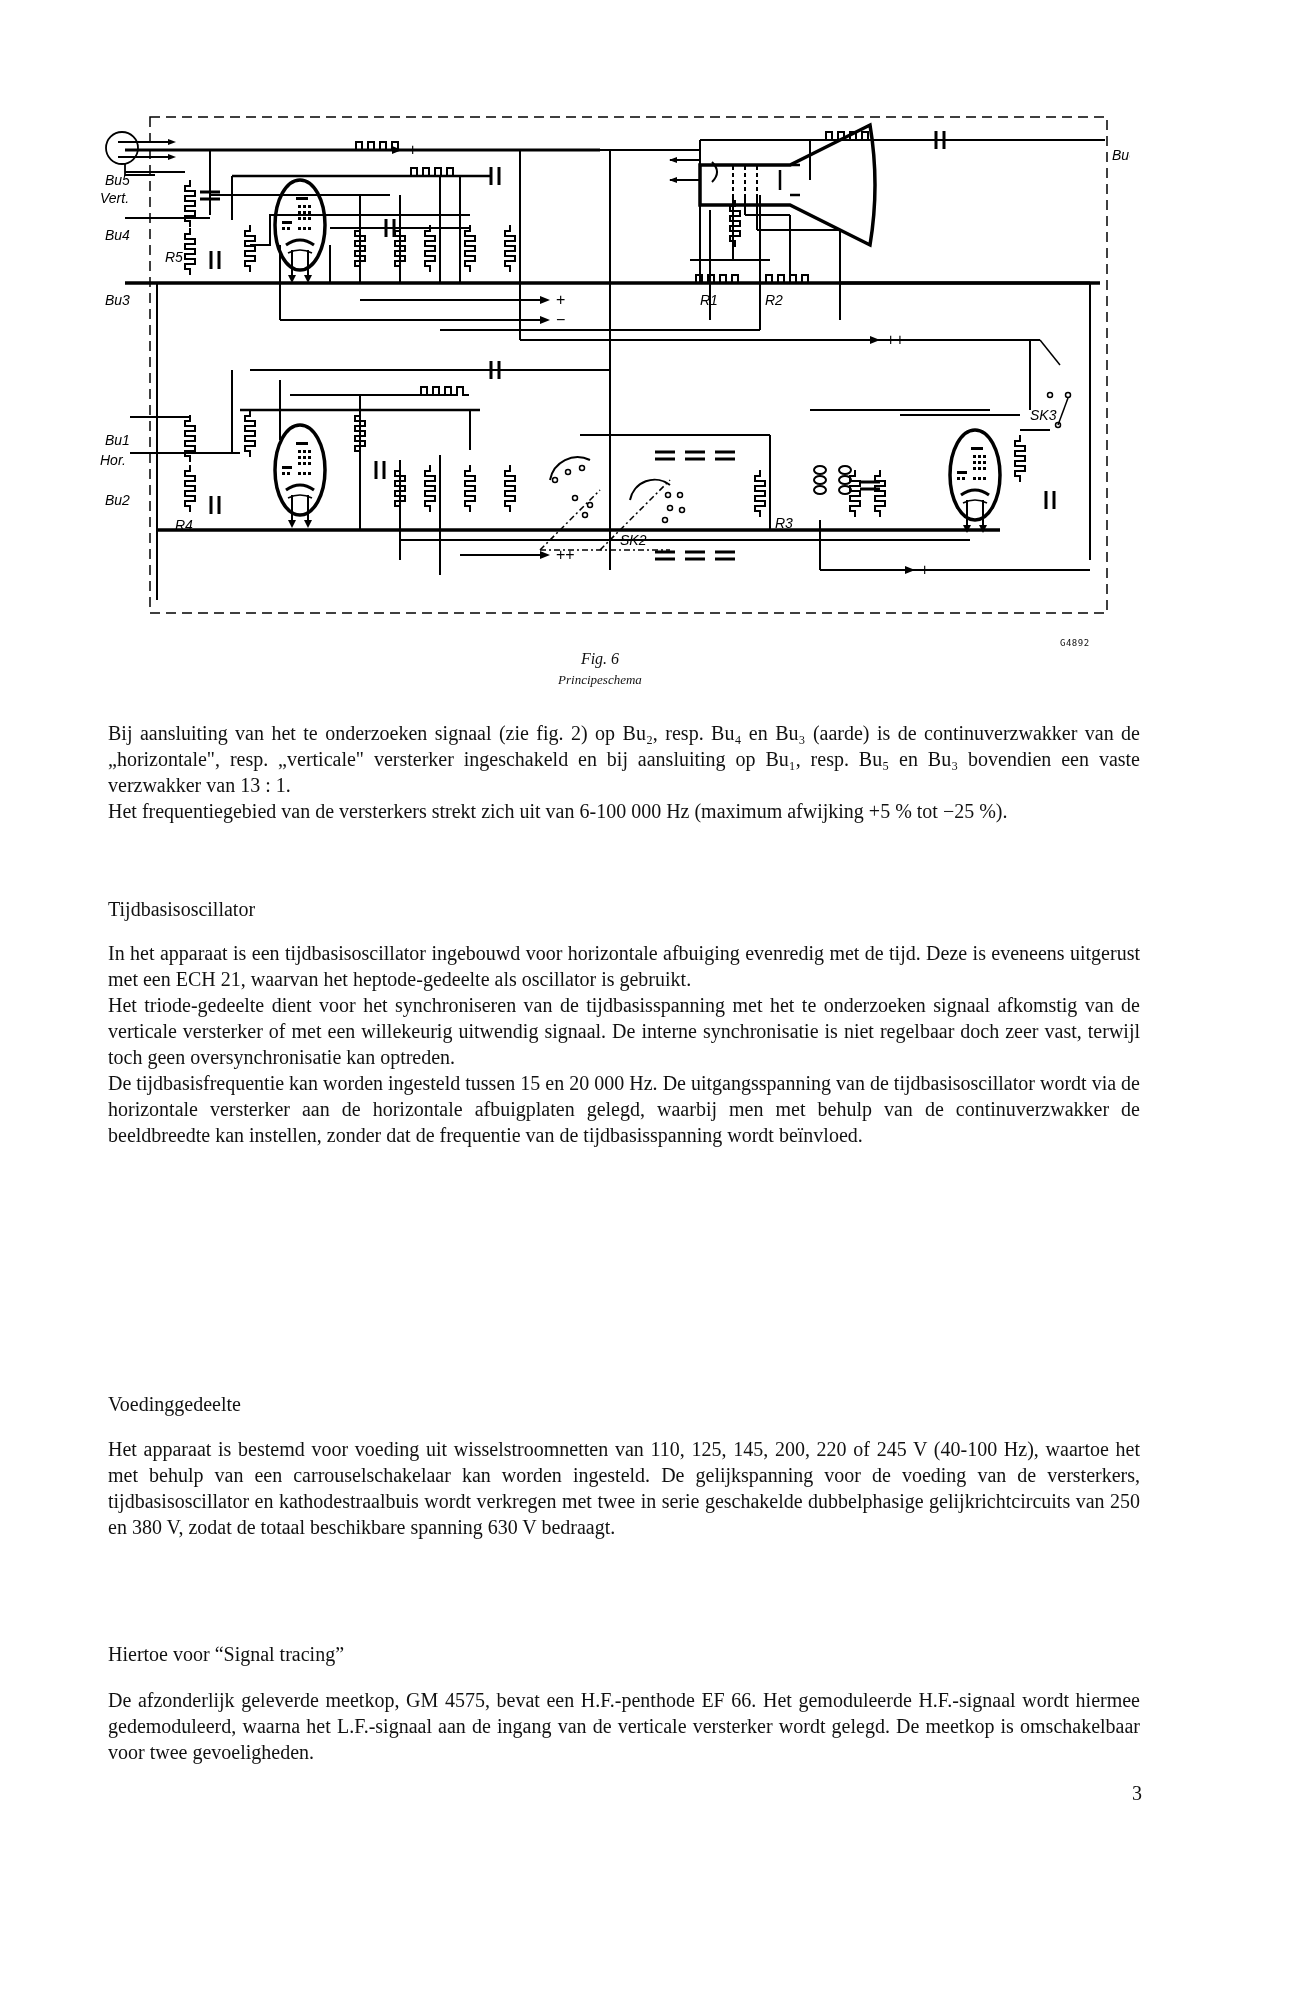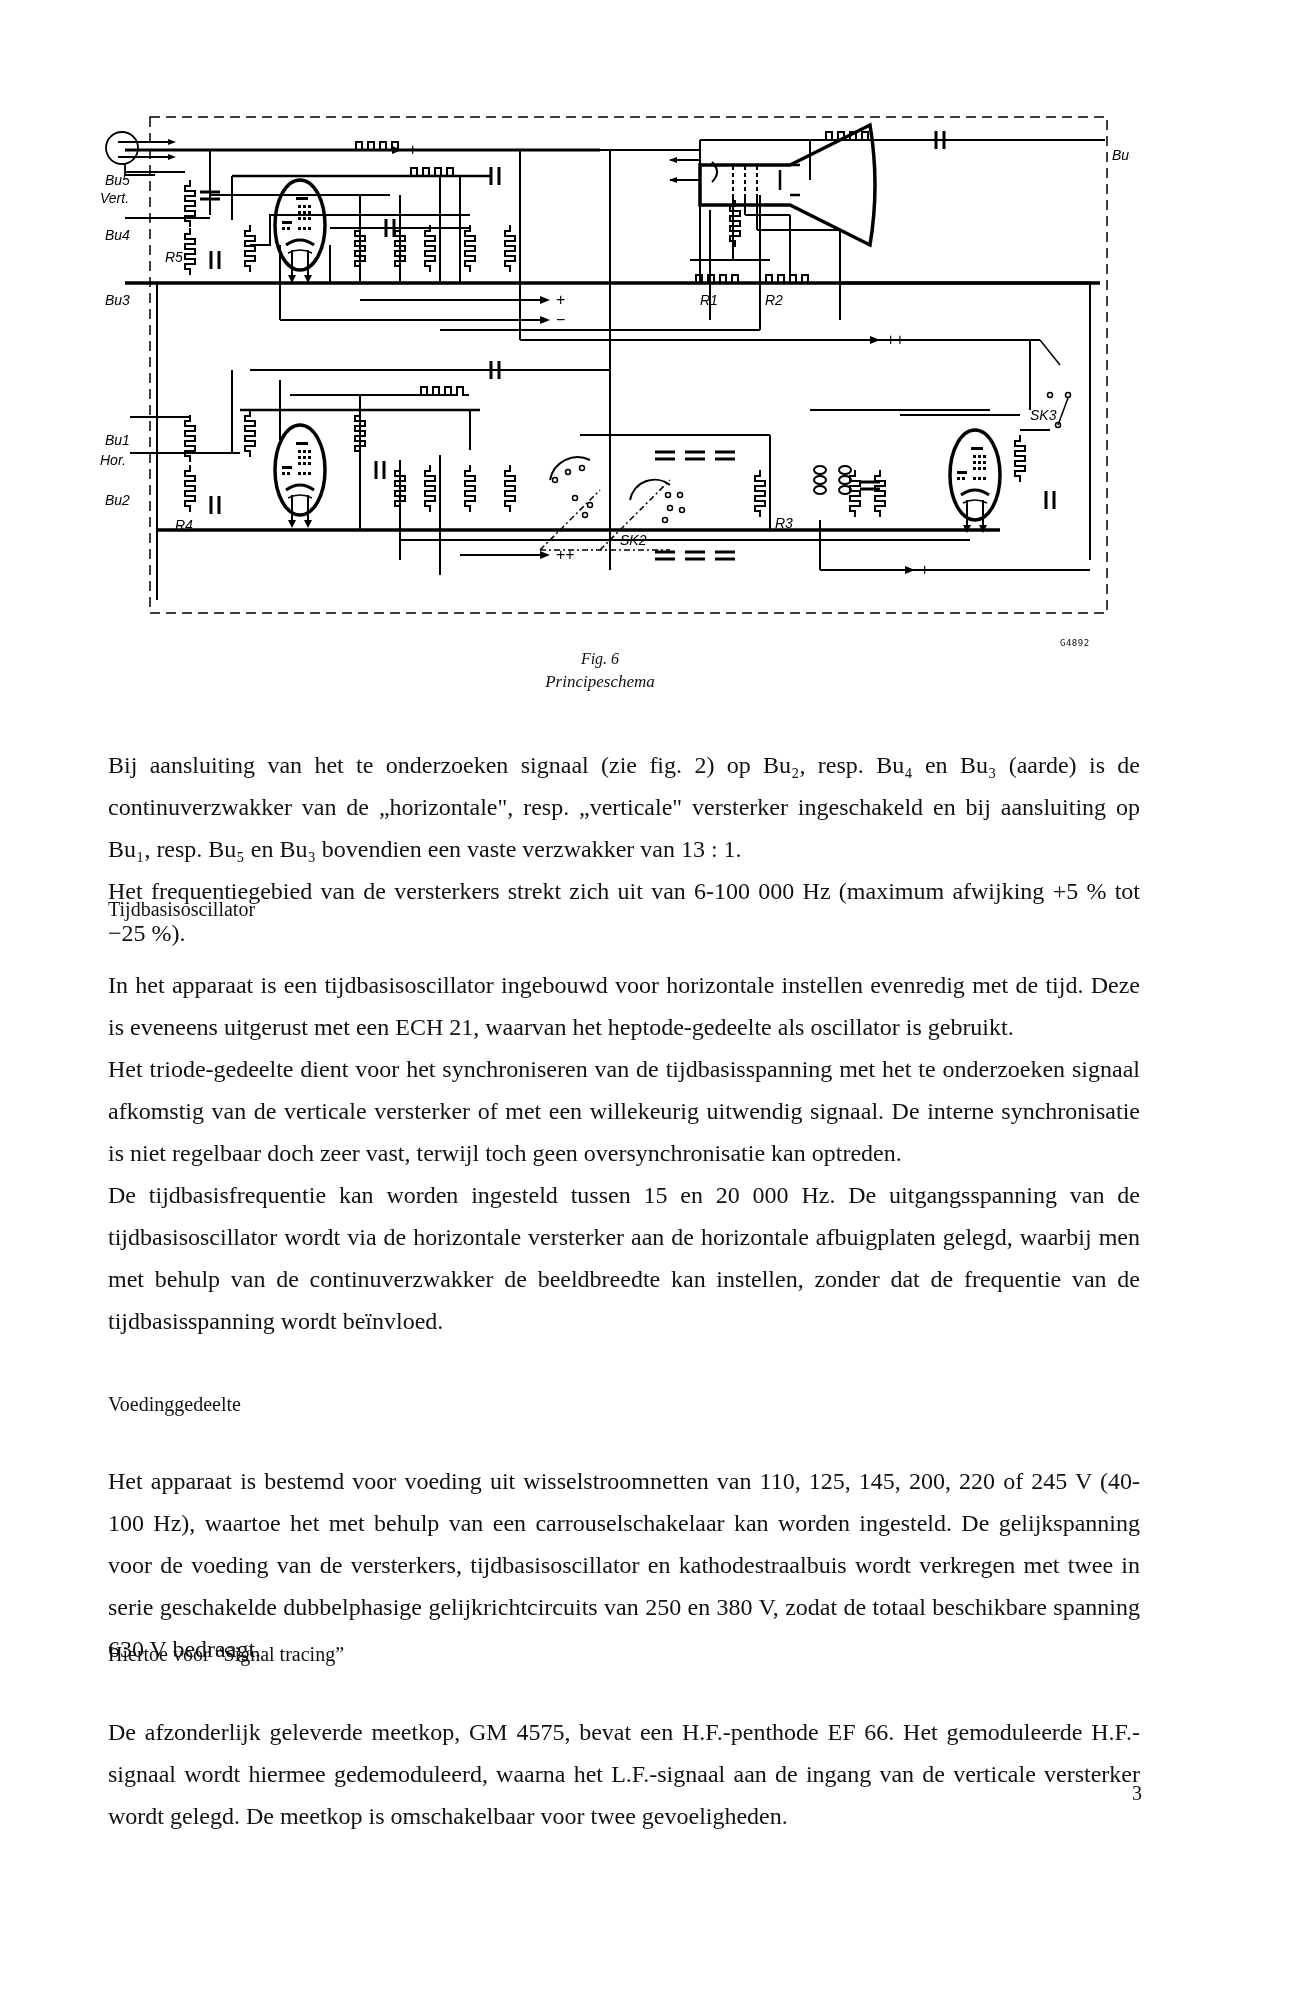--- a/index.html
+++ b/index.html
@@ -3,22 +3,22 @@
 <meta charset="utf-8">
 <style>
   html, body { margin:0; padding:0; background:#ffffff; }
   body { width:1299px; height:1996px; position:relative; overflow:hidden; font-family:"Liberation Serif","DejaVu Serif",serif; color:#111; }
   .page { position:absolute; left:0; top:0; width:1299px; height:1996px; }
   .figure { position:absolute; left:100px; top:105px; width:1030px; height:530px; }
   .figure svg { width:100%; height:100%; display:block; }
   .fig-code { position:absolute; left:1060px; top:638px; font-family:"DejaVu Sans Mono",monospace; font-size:9px; letter-spacing:0.5px;text-align:center; }
   .caption { position:absolute; left:450px; width:300px; text-align:center; font-style:italic; }
   .cap-num { top:650px; font-size:16px; }
-  .cap-title { top:672px; font-size:17px; }
-  .body { position:absolute; left:108px; width:1032px; font-size:24px; line-height:42px; text-align:justify;margin-top:24px; }
+  .cap-title { top:672px; font-size:13px; }
+  .body { position:absolute; left:108px; width:1032px; font-size:20px; line-height:26px; text-align:justify; }
   .body p { margin:0; }
   .h { position:absolute; left:108px; font-weight:normal; font-size:20px; }
   .pnum { position:absolute; left:1132px; top:1782px; font-size:20px; }
 </style>
 </head>
 <body>
 
 <div class="page">
 
   <div class="figure">
@@ -281,21 +281,21 @@
   <div class="caption cap-num">Fig. 6</div>
   <div class="caption cap-title">Principeschema</div>
 
   <div class="body" style="top:720px;">
     <p>Bij aansluiting van het te onderzoeken signaal (zie fig. 2) op Bu₂, resp. Bu₄ en Bu₃ (aarde) is de continuverzwakker van de „horizontale", resp. „verticale" versterker ingeschakeld en bij aansluiting op Bu₁, resp. Bu₅ en Bu₃ bovendien een vaste verzwakker van 13 : 1.</p>
     <p>Het frequentiegebied van de versterkers strekt zich uit van 6-100 000 Hz (maximum afwijking +5 % tot −25 %).</p>
   </div>
 
   <div class="h" style="top:898px;">Tijdbasisoscillator</div>
   <div class="body" style="top:940px;">
-    <p>In het apparaat is een tijdbasisoscillator ingebouwd voor horizontale instellen evenredig met de tijd. Deze is eveneens uitgerust met een ECH 21, waarvan het heptode-gedeelte als oscillator is gebruikt.</p>
+    <p>In het apparaat is een tijdbasisoscillator ingebouwd voor horizontale afbuiging evenredig met de tijd. Deze is eveneens uitgerust met een ECH 21, waarvan het heptode-gedeelte als oscillator is gebruikt.</p>
     <p>Het triode-gedeelte dient voor het synchroniseren van de tijdbasisspanning met het te onderzoeken signaal afkomstig van de verticale versterker of met een willekeurig uitwendig signaal. De interne synchronisatie is niet regelbaar doch zeer vast, terwijl toch geen oversynchronisatie kan optreden.</p>
     <p>De tijdbasisfrequentie kan worden ingesteld tussen 15 en 20 000 Hz. De uitgangsspanning van de tijdbasisoscillator wordt via de horizontale versterker aan de horizontale afbuigplaten gelegd, waarbij men met behulp van de continuverzwakker de beeldbreedte kan instellen, zonder dat de frequentie van de tijdbasisspanning wordt beïnvloed.</p>
   </div>
 
   <div class="h" style="top:1393px;">Voedinggedeelte</div>
   <div class="body" style="top:1436px;">
     <p>Het apparaat is bestemd voor voeding uit wisselstroomnetten van 110, 125, 145, 200, 220 of 245 V (40-100 Hz), waartoe het met behulp van een carrouselschakelaar kan worden ingesteld. De gelijkspanning voor de voeding van de versterkers, tijdbasisoscillator en kathodestraalbuis wordt verkregen met twee in serie geschakelde dubbelphasige gelijkrichtcircuits van 250 en 380 V, zodat de totaal beschikbare spanning 630 V bedraagt.</p>
   </div>
 
   <div class="h" style="top:1643px;">Hiertoe voor “Signal tracing”</div>

